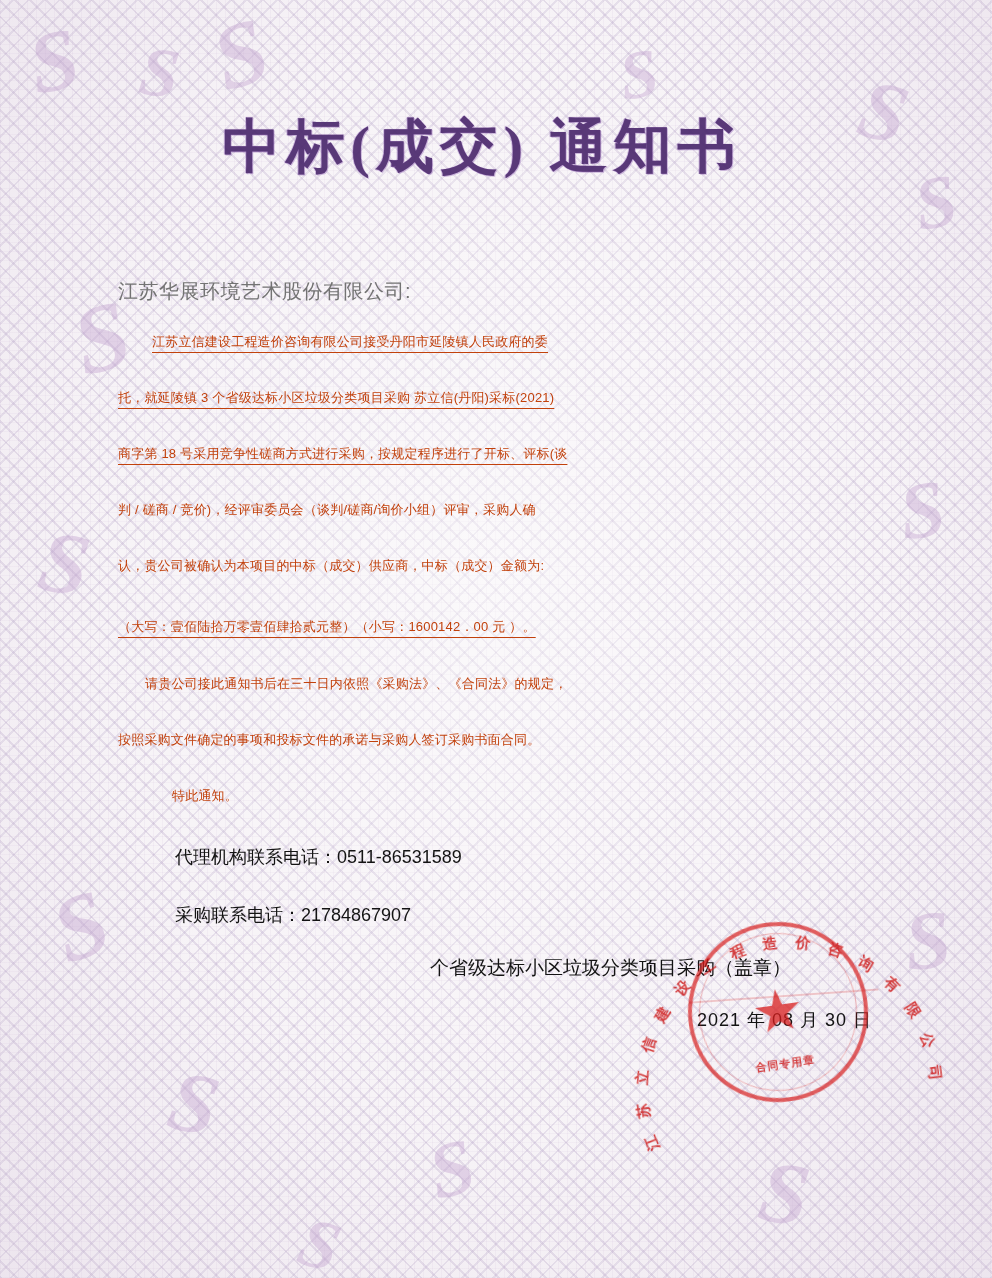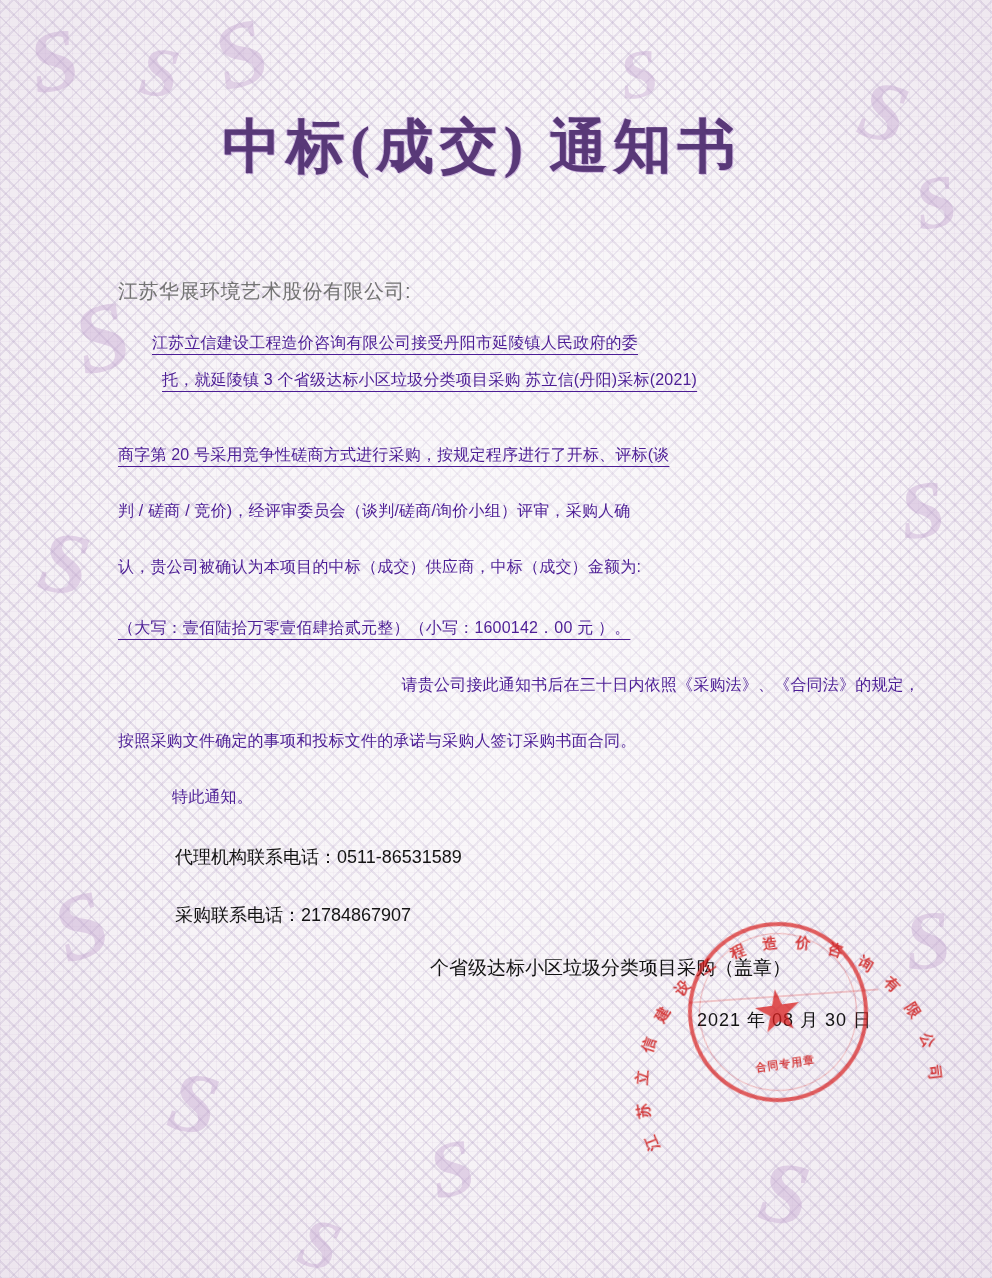--- a/index.html
+++ b/index.html
@@ -82,22 +82,22 @@
     left: 118px;
     font-size: 20px;
     color: #737373;
     letter-spacing: 0.5px;
   }
 
   .tline {
     position: absolute;
     left: 118px;
     width: 760px;
-    font-size: 16px;
-    color: #4c1d95;
+    font-size: 13px;
+    color: #c2410c;
     letter-spacing: 0.2px;
     white-space: nowrap;
   }
 
   
   .contact {
     position: absolute;
     left: 175px;
     font-size: 18px;
     color: #131313;
@@ -218,26 +218,26 @@
 
   <div id="paper-vignette"></div>
 
   <div id="title-wrap">
     <div id="doc-title">中标(成交) 通知书</div>
   </div>
 
   <div id="addressee">江苏华展环境艺术股份有限公司:</div>
 
   <div class="tline u" style="top:333px; left:152px;">江苏立信建设工程造价咨询有限公司接受丹阳市延陵镇人民政府的委</div>
-  <div class="tline u" style="top:370px;margin-left:44px;">托，就延陵镇 3 个省级达标小区垃圾分类项目采购  苏立信(丹阳)采标(2021)</div>
-  <div class="tline u" style="top:445px;">商字第 20 号采用竞争性磋商方式进行采购，按规定程序进行了开标、评标(谈</div>
+  <div class="tline u" style="top:389px;">托，就延陵镇 3 个省级达标小区垃圾分类项目采购  苏立信(丹阳)采标(2021)</div>
+  <div class="tline u" style="top:445px;">商字第 18 号采用竞争性磋商方式进行采购，按规定程序进行了开标、评标(谈</div>
   <div class="tline" style="top:557px;">认，贵公司被确认为本项目的中标（成交）供应商，中标（成交）金额为:</div>
   <div class="tline" style="top:501px;">判 / 磋商 / 竞价)，经评审委员会（谈判/磋商/询价小组）评审，采购人确</div>
   <div class="tline u" style="top:618px;">（大写：壹佰陆拾万零壹佰肆拾贰元整）（小写：1600142．00 元 ）。</div>
-  <div class="tline" style="top:675px; left:160px;text-align:right;">请贵公司接此通知书后在三十日内依照《采购法》、《合同法》的规定，</div>
+  <div class="tline" style="top:675px; left:145px;">请贵公司接此通知书后在三十日内依照《采购法》、《合同法》的规定，</div>
   <div class="tline" style="top:731px;">按照采购文件确定的事项和投标文件的承诺与采购人签订采购书面合同。</div>
   <div class="tline" style="top:787px; left:172px;">特此通知。</div>
 
   <div class="contact" style="top:845px;">代理机构联系电话：0511-86531589</div>
   <div class="contact" style="top:903px;">采购联系电话：21784867907</div>
 
   <div id="signature">个省级达标小区垃圾分类项目采购（盖章）</div>
   <div id="sig-date">2021 年 08 月 30 日</div>
 
   <div id="seal">

